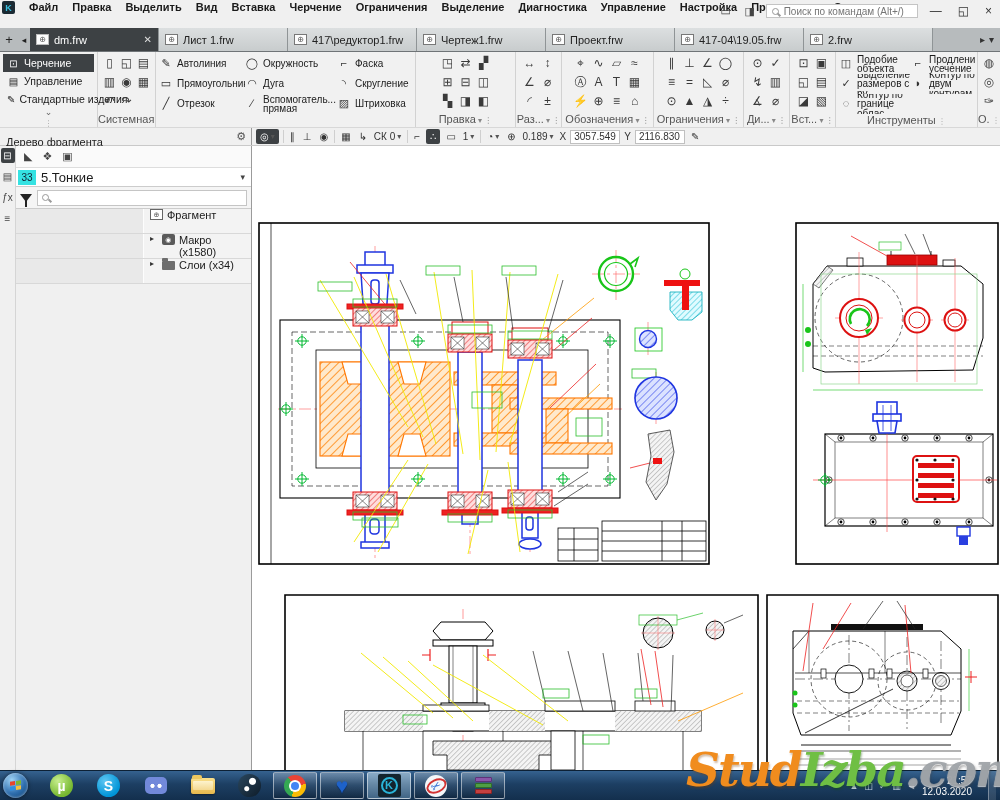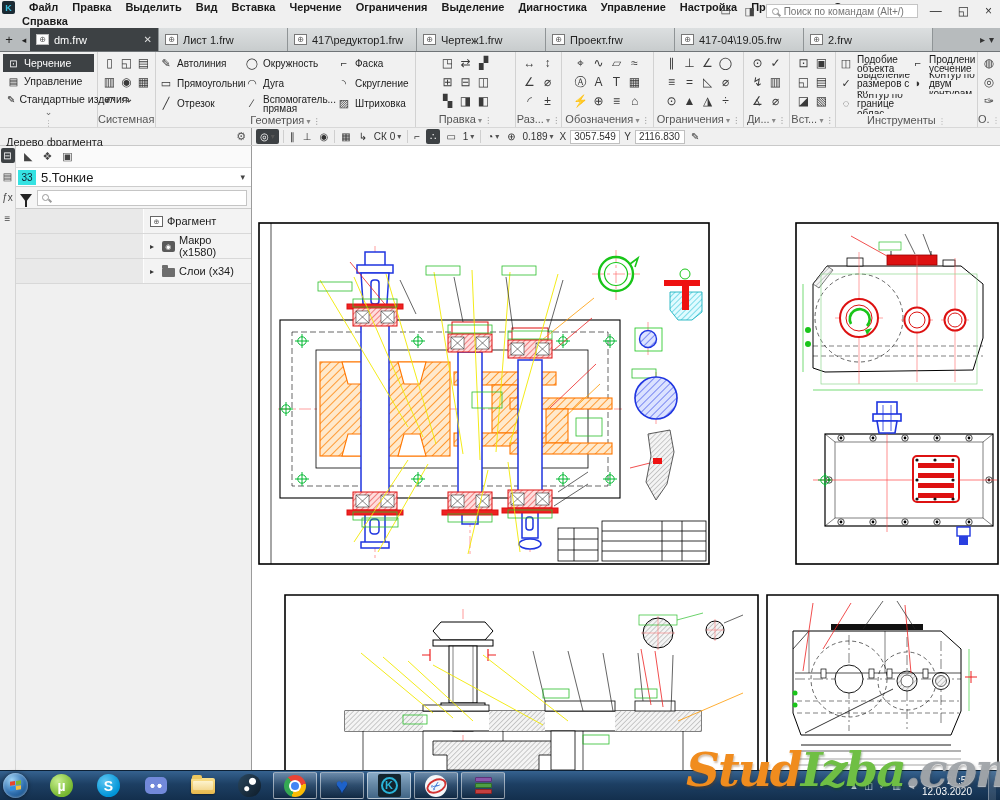--- a/index.html
+++ b/index.html
@@ -98,21 +98,21 @@
   #layerbadge{width:18px;height:15px;background:#35e2e2;color:#123;font-size:10px;display:flex;align-items:center;justify-content:center;margin-left:2px;}
   #layername{flex:1;padding-left:5px;font-size:13px;}
   #layerdd{padding-right:6px;font-size:9px;color:#444;}
   #filterrow{height:22px;display:flex;align-items:center;gap:5px;padding:0 4px;background:#f5f5f5;border-bottom:1px solid #ccc;}
   .funnel{width:0;height:0;border-left:6px solid transparent;border-right:6px solid transparent;border-top:8px solid #222;position:relative;}
   .funnel::after{content:"";position:absolute;left:-1px;top:-2px;width:2px;height:7px;background:#222;}
   #treefilter{flex:1;height:16px;background:#fff;border:1px solid #c5c5c5;display:flex;align-items:center;gap:4px;padding:0 4px;}
   #treefilter input{border:none;outline:none;width:100%;font-size:10px;background:transparent;}
   .trow{height:25px;display:flex;border-bottom:1px solid #d8d8d8;}
   .trow-left{width:128px;background:#e9e9e9;border-right:1px solid #fdfdfd;}
-  .trow-main{flex:1;background:#f3f3f3;display:flex;align-items:center;gap:4px;padding-left:6px;font-size:11px;}
+  .trow-main{flex:1;background:#f3f3f3;display:flex;gap:4px;padding-left:6px;font-size:11px;}
   .texp{width:8px;font-size:8px;color:#333;}
   .ticon-frw{width:13px;height:11px;border:1px solid #666;background:#fff;font-size:7px;line-height:9px;text-align:center;color:#555;flex:none;}
   .ticon-macro{width:13px;height:11px;background:#5a5a5a;color:#fff;font-size:7px;line-height:11px;text-align:center;border-radius:2px;flex:none;}
   .ticon-folder{width:13px;height:9px;background:#6d6d6d;border-radius:1px;position:relative;flex:none;margin-top:2px;}
   .ticon-folder::before{content:"";position:absolute;top:-3px;left:0;width:6px;height:3px;background:#6d6d6d;border-radius:1px 1px 0 0;}
   #treefill{flex:1;background:#f0f0f0;}
 
   
   #canvas{position:absolute;left:252px;top:146px;right:0;bottom:30px;background:#fff;overflow:hidden;}
   .sheet{position:absolute;}
@@ -180,24 +180,20 @@
         <span class="mitem">Черчение</span>
         <span class="mitem">Ограничения</span>
         <span class="mitem">Выделение</span>
         <span class="mitem">Диагностика</span>
         <span class="mitem">Управление</span>
         <span class="mitem">Настройка</span>
         <span class="mitem">Приложения</span>
         <span class="mitem">Окно</span>
       </div>
   </div>
-  <div id="menurow2">
-
-  <span class="mitem">Справка</span>
-    </div>
   <div id="titlectrl">
     <span class="winico">▭</span>
     <span class="winico">◨</span>
     <span id="cmdsearch">
       <span class="mag"></span>
       <input placeholder="Поиск по командам (Alt+/)" style="">
     </span>
     <span class="ctl">—</span>
     <span class="ctl">◱</span>
     <span class="ctl">×</span>
@@ -319,21 +315,20 @@
         </div>
           <div class="gtool">
           <span class="gico">◝</span>
           <span>Скругление</span>
         </div>
           <div class="gtool">
           <span class="gico">▨</span>
           <span>Штриховка</span>
         </div>
         </div>
-      <div class="grp-label dd">Геометрия</div>
     </div>
 
     <div class="grp" id="grp-pravka">
       <div class="grp-body icongrid">
 
       <span class="ric">◳</span>
           <span class="ric">⇄</span>
           <span class="ric">▞</span>
           <span class="ric">⊞</span>
           <span class="ric">⊟</span>

